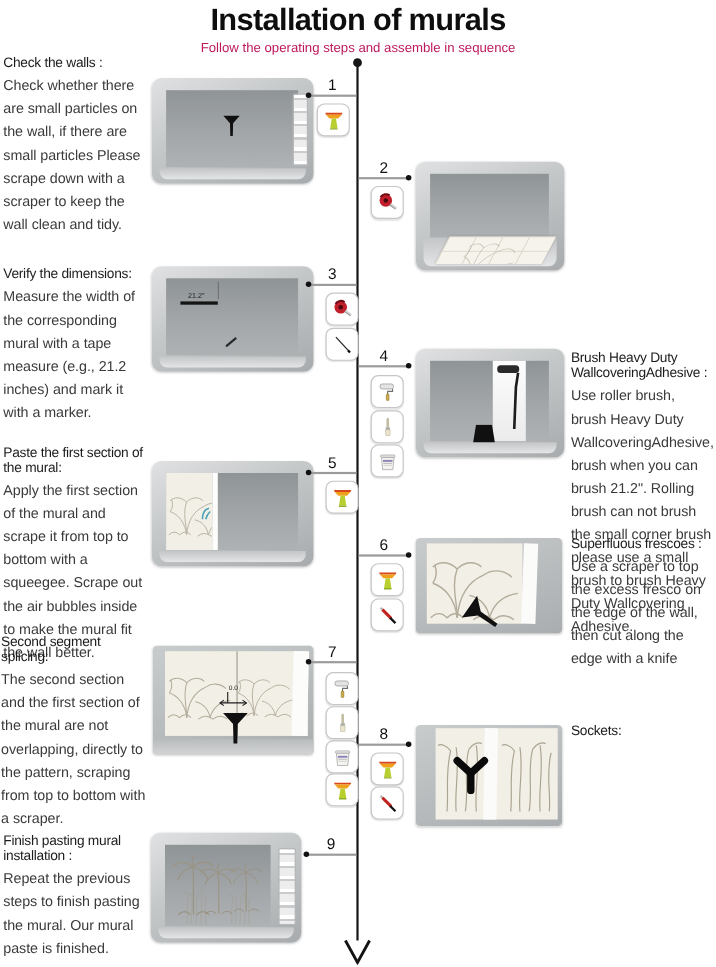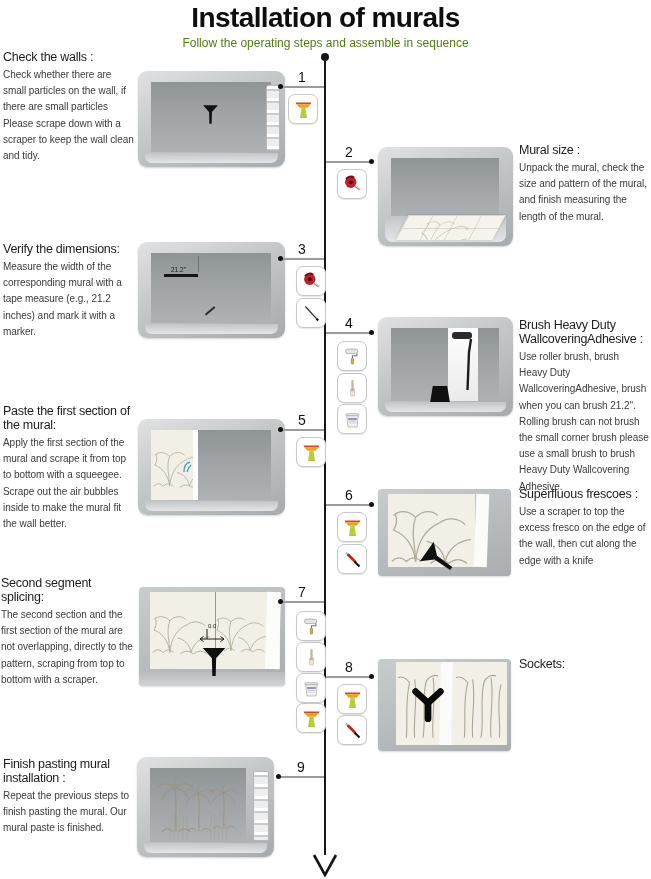--- a/index.html
+++ b/index.html
@@ -1,28 +1,28 @@
 <!DOCTYPE html>
 <html><head>
 <meta charset="utf-8">
 <style>
   html,body{margin:0;padding:0;background:#fff;}
   #page{position:relative;width:651px;height:879px;background:#fff;overflow:hidden;
         font-family:"Liberation Sans",sans-serif;color:#111;}
   .h1{position:absolute;top:2px;left:0;width:100%;text-align:center;
       font-size:28px;font-weight:700;letter-spacing:-0.6px;color:#0e0e0e;}
-  .sub{position:absolute;top:36px;left:0;width:100%;text-align:center;font-size:12px;color:#4d7c0f;}
+  .sub{position:absolute;top:36px;left:0;width:100%;text-align:center;font-size:12px;color:#be185d;}
   
   .tl{position:absolute;left:324px;top:58px;width:2px;height:797px;background:#161616;}
   .tl-dot{position:absolute;left:321px;top:53px;width:8px;height:8px;border-radius:50%;background:#161616;}
   .tl-arrow{position:absolute;left:312px;top:853px;}
   
   .txt{position:absolute;}
   .step-title{font-size:12.5px;color:#1c1c1c;letter-spacing:-0.25px;line-height:1.12;margin-bottom:3px;}
-  .step-body{font-size:10px;color:#3a3a3a;line-height:1.62;letter-spacing:-0.05px;}
+  .step-body{font-size:13px;color:#3a3a3a;line-height:1.62;letter-spacing:-0.05px;}
   
   .conn{position:absolute;height:1.5px;background:#9b9b9b;}
   .conn .dot{position:absolute;top:-2px;width:5px;height:5px;border-radius:50%;background:#111;}
   .conn.l .dot{left:-2px;} .conn.r .dot{right:-2px;}
   .conn .num{position:absolute;top:-17px;left:50%;transform:translateX(-50%);font-size:14px;color:#111;}
   
   .tool{position:absolute;width:28px;height:28px;border:1px solid #c6c6c6;border-radius:7px;background:#fff;
         box-shadow:0 1px 1px rgba(0,0,0,.10);display:flex;align-items:center;justify-content:center;}
   .tool svg{width:21px;height:21px;}
   
@@ -174,24 +174,20 @@
     <div class="wall" style="bottom:28px"></div>
     <div class="floor" style="height:26px"></div>
     <div class="abs" style="left:24px;right:14px;bottom:6px;height:25px;background:#f5f3ec;transform:skewX(-28deg);
          background-image:linear-gradient(90deg,#d9d5c7 1px,transparent 1px),linear-gradient(#d9d5c7 1px,transparent 1px);
          background-size:25% 13px;box-shadow:0 0 2px rgba(0,0,0,.25);overflow:hidden">
       <svg width="96" height="40" viewBox="0 0 100 70" style="opacity:.5">
           <use href="#sym-foliage"></use>
         </svg>
     </div>
   </div>
-  <div class="txt" style="left:519px;top:143px;width:130px">
-    <div class="step-title">Mural size :</div>
-    <div class="step-body">Unpack the mural, check the size and pattern of the mural, and finish measuring the length of the mural.</div>
-  </div>
 
   <div class="txt" style="left:3px;top:242px;width:133px">
     <div class="step-title">Verify the dimensions:</div>
     <div class="step-body">Measure the width of the corresponding mural with a tape measure (e.g., 21.2 inches) and mark it with a marker.</div>
   </div>
   <div class="room" style="left:138px;top:242px;width:147px;height:96px">
     <div class="wall"></div>
     <div class="abs" style="left:60px;top:14px;width:1px;height:16px;background:#6f6f6f"></div>
     <div class="abs" style="left:26px;top:24px">
       <div style="font-size:6.5px;color:#1d1d1d;margin-left:7px">21.2"</div>

